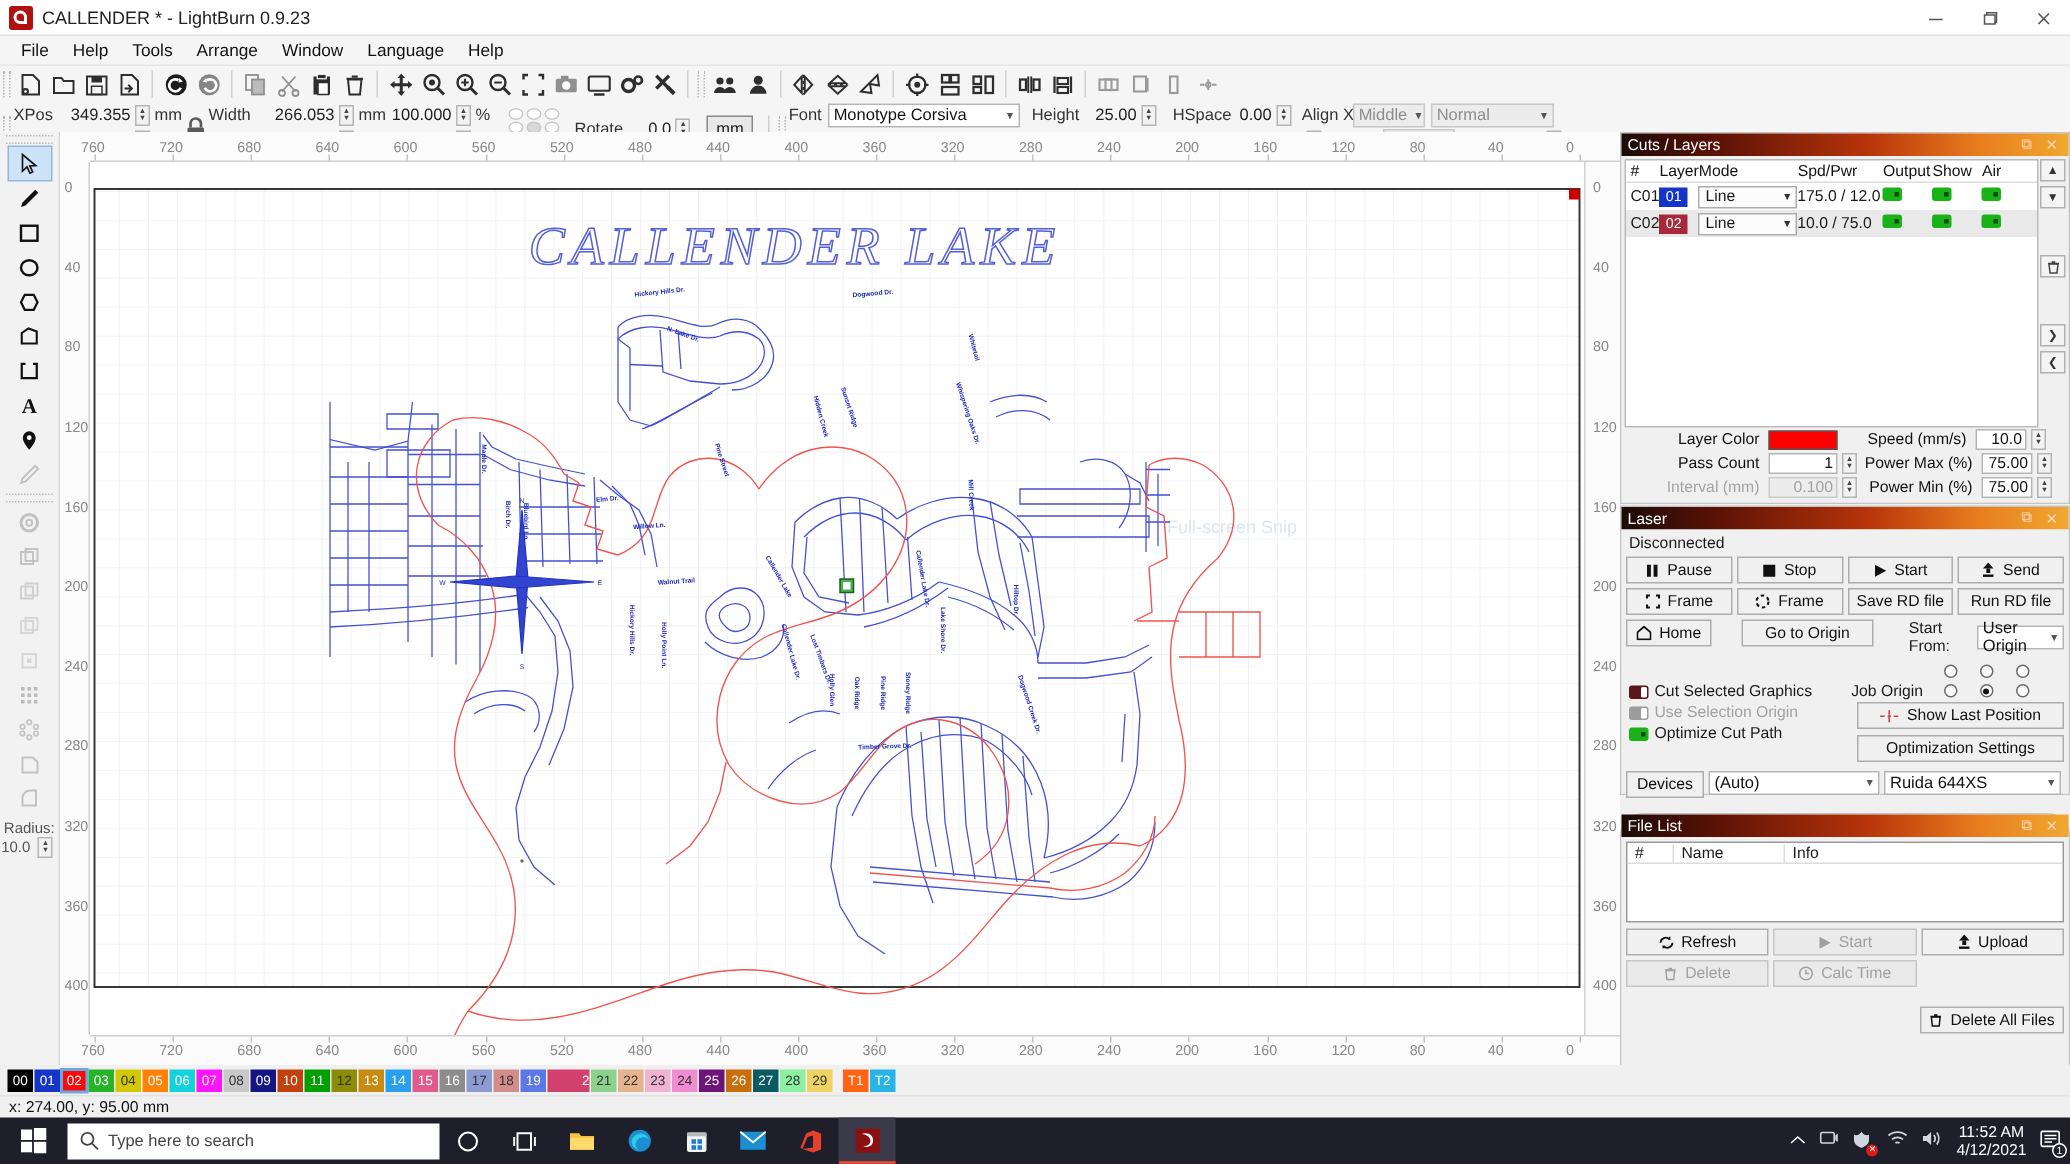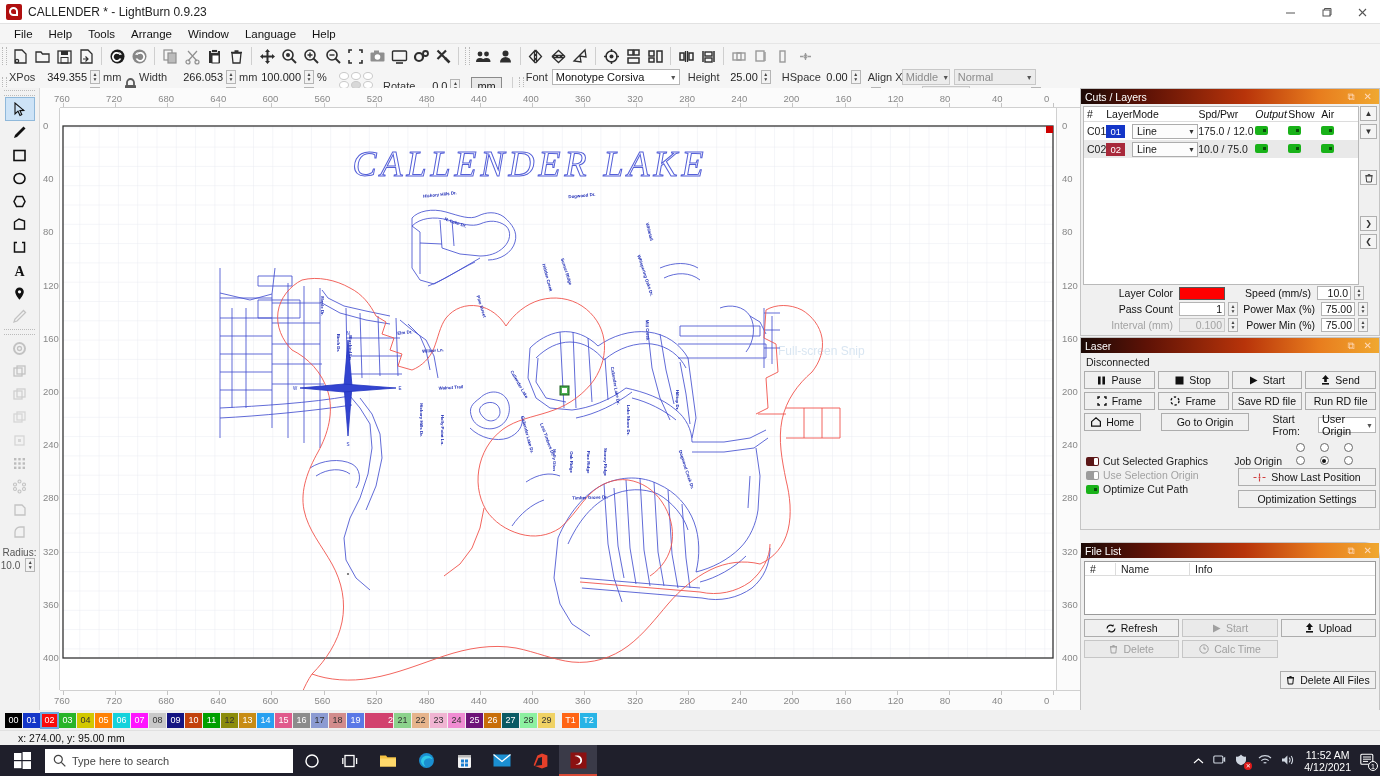--- a/index.html
+++ b/index.html
@@ -100,21 +100,21 @@
   .pbody { position:absolute; left:0; right:0; top:15px; bottom:0; background:#f0f0f0; }
   
   .ctable { position:absolute; left:2px; top:2px; right:20px; bottom:2px; background:#fff; border:1px solid #b9b9b9;}
   .chead { display:flex; height:15px; align-items:center; font-size:10.5px; color:#111; border-bottom:1px solid #dcdcdc;}
   .crow { display:flex; height:18px; align-items:center; font-size:10.5px; }
   .crow.alt { background:#e9e9e9; }
   .cc-num { width:24px; padding-left:3px; }
   .cc-lay { width:28px; display:flex; align-items:center;}
   .cc-mode{ width:72px; }
   .cc-spd { width:62px; }
-  .cc-out { width:36px;font-style:italic; }
+  .cc-out { width:36px; }
   .cc-shw { width:36px; }
   .cc-air { width:40px; }
   .swatch { width:19px; height:13px; color:#fff; font-size:9.5px; display:flex;
             align-items:center; justify-content:center; }
   .minicombo { height:15px; border:1px solid #adadad; background:#fcfcfc; display:flex;
                align-items:center; padding:0 2px 0 4px; width:66px; font-size:10.5px;}
   .minicombo .arw{ margin-left:auto; font-size:7px; color:#333;}
   .sidebtns { position:absolute; right:1px; top:2px; width:18px; bottom:2px; }
   .sbtn { width:17px; height:15px; border:1px solid #b0b0b0; background:#f4f4f4; margin-bottom:3px;
           display:flex; align-items:center; justify-content:center; font-size:8px; color:#333;}
@@ -137,21 +137,21 @@
   
   .fhead { display:flex; height:14px; font-size:10.5px; align-items:center; border-bottom:1px solid #dcdcdc;}
   
   #palettebar { position:absolute; left:0; right:0; bottom:46px; height:20px; background:#f0f0f0;
                 display:flex; align-items:center; padding-left:5px; }
   .pal { width:17px; height:15px; margin-right:1px; font-size:9px; color:#fff;
          display:flex; align-items:center; justify-content:center; flex:none;}
   .pal.sel { outline:2px solid #6ba8e0; outline-offset:-1px; }
   .palsep { width:6px; flex:none;}
   #statusbar { position:absolute; left:0; right:0; bottom:31px; height:15px; background:#f0f0f0;
-               font-size:10.5px; color:#111; display:flex; align-items:center; padding-left:18px;
+               font-size:10.5px; color:#111; display:flex; align-items:center; padding-left:6px;
                border-top:1px solid #e1e1e1;}
   
   #taskbar { position:absolute; left:0; right:0; bottom:0; height:31px; background:#1f1f2b;
              display:flex; align-items:center; }
   .tb-start { width:45px; height:31px; display:flex; align-items:center; justify-content:center;}
   .tb-search { width:248px; height:24px; background:#ffffff; display:flex; align-items:center;
                gap:6px; padding-left:8px; color:#444; font-size:11px;}
   .tb-ico { width:38px; height:31px; display:flex; align-items:center; justify-content:center;}
   .tb-ico.active { background:#3a3a48; box-shadow: inset 0 -2px 0 #d84a36;}
   .tb-right { margin-left:auto; display:flex; align-items:center; color:#fff; font-size:10.5px; gap:9px; padding-right:6px;}
@@ -1199,20 +1199,33 @@
                   <circle cx="6.5" cy="4.5" r="1" fill="#d04040"></circle>
                 </svg>
               <span>Show Last Position</span>
               </div>
             <div class="lbtn" style="margin-top:4px">
               <span>Optimization Settings</span>
               </div>
           </div>
         </div>
 
+        <div style="display:flex;gap:3px;margin-top:6px;">
+          <div class="lbtn" style="width:52px">
+            <span>Devices</span>
+            </div>
+          <span class="combo" style="width:114px">
+            <span>(Auto)</span>
+              <span class="arw">▼</span>
+            </span>
+          <span class="combo" style="width:118px">
+            <span>Ruida 644XS</span>
+              <span class="arw">▼</span>
+            </span>
+        </div>
       </div>
     </div>
 
     <div class="panel" style="top:454px;height:214px;border-radius:15px;">
       <div class="ptitle">
         <span>File List</span>
         <span class="sp">
           <span>⧉</span>
           <span>✕</span>
         </span>

